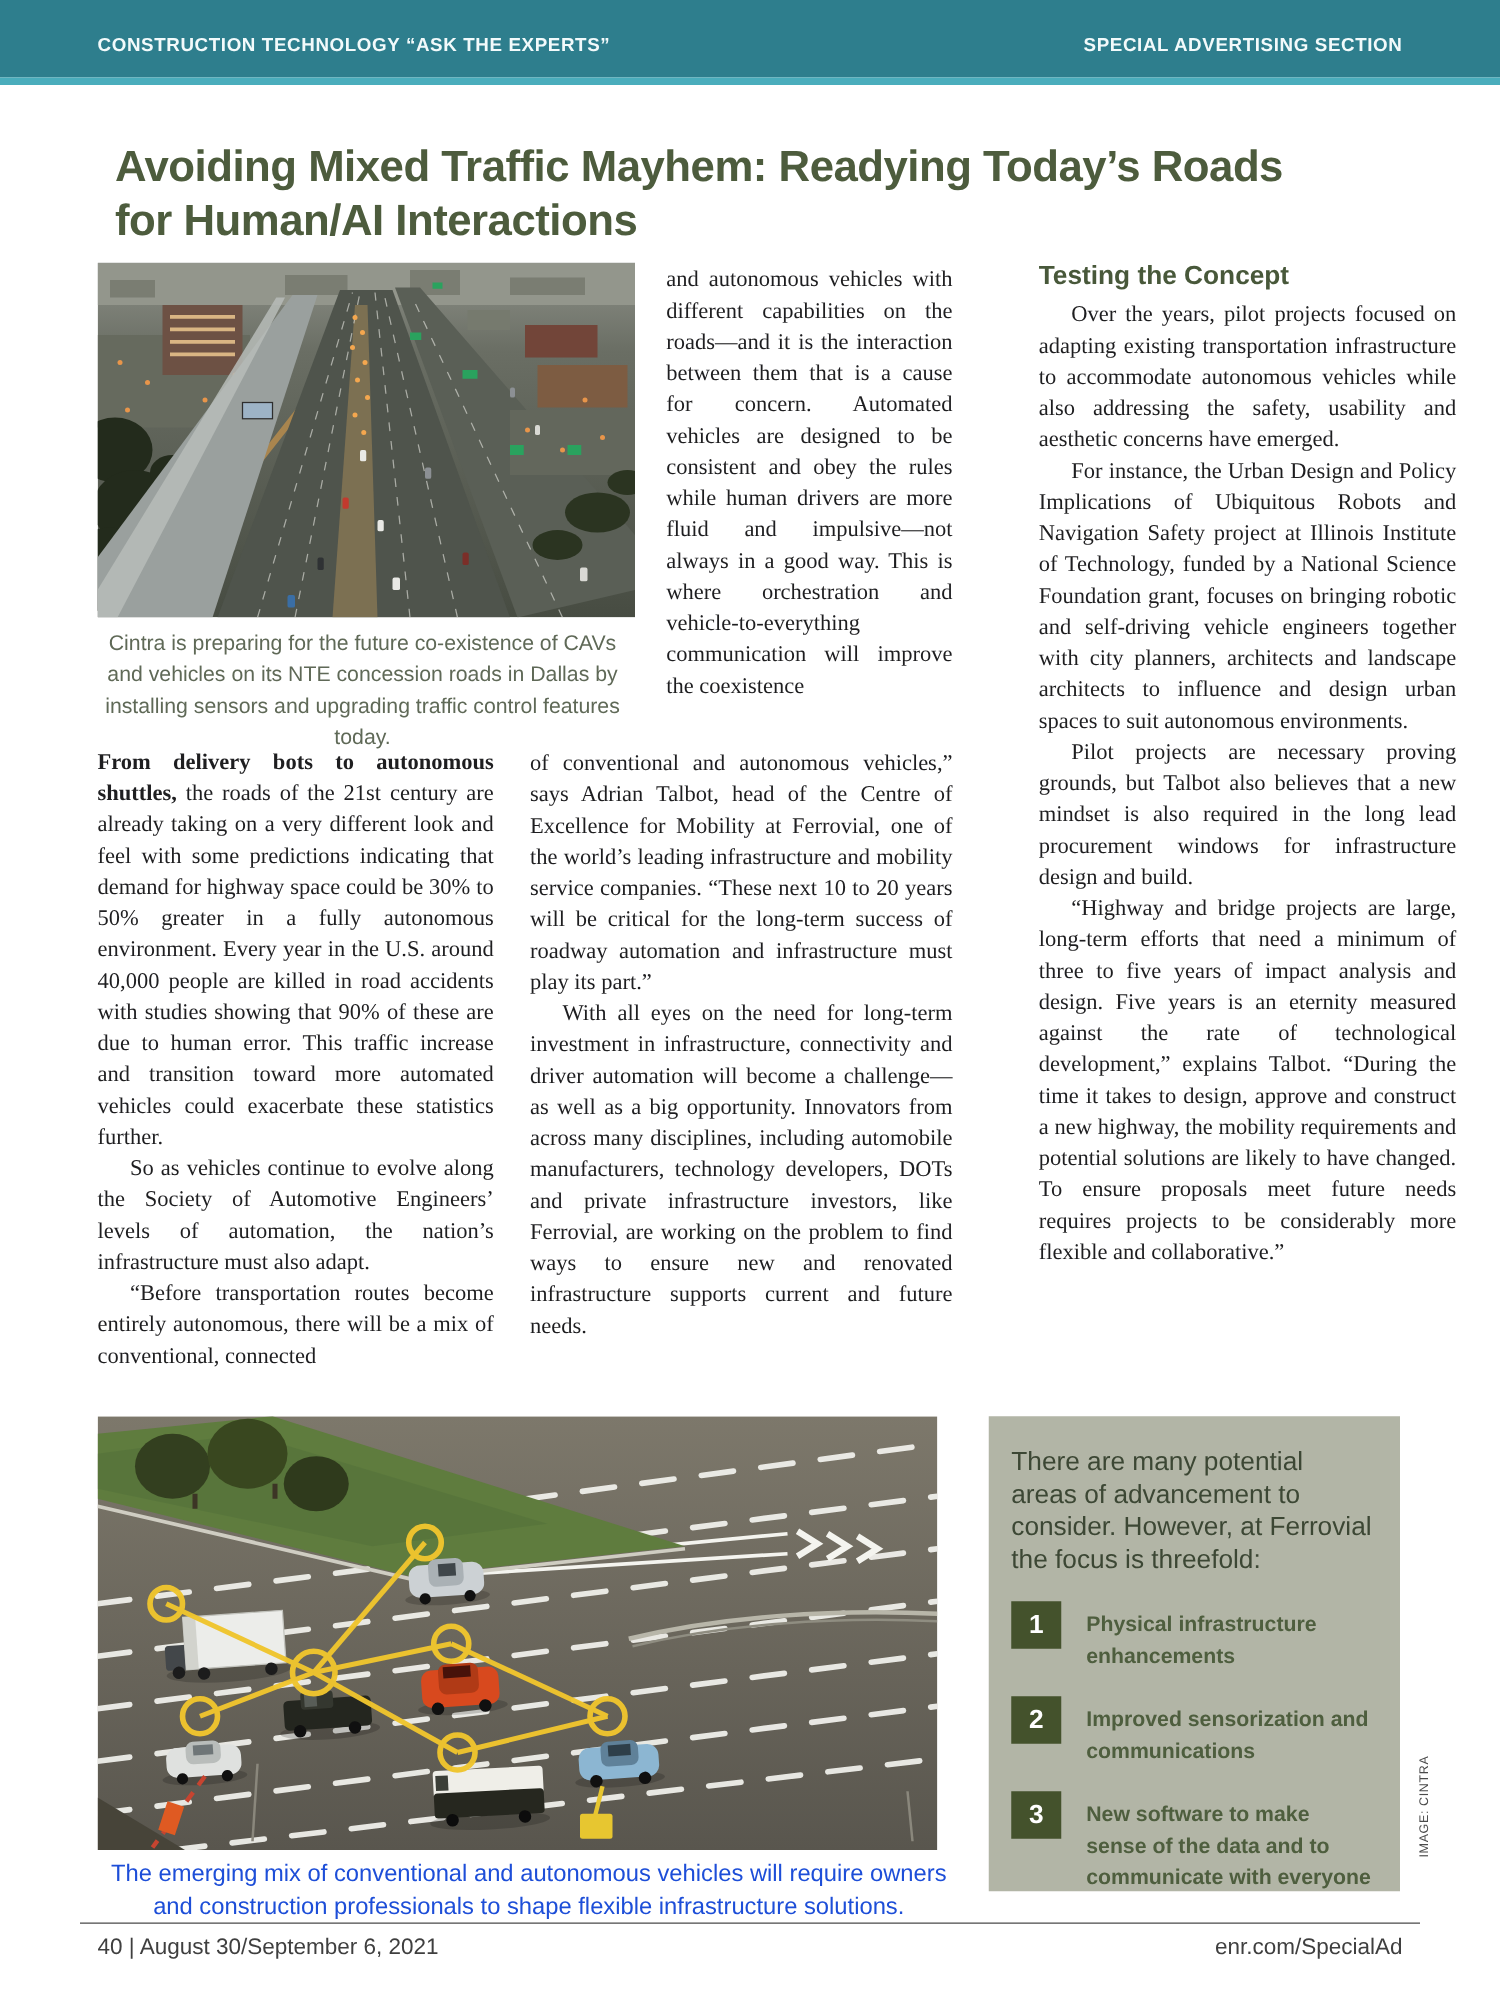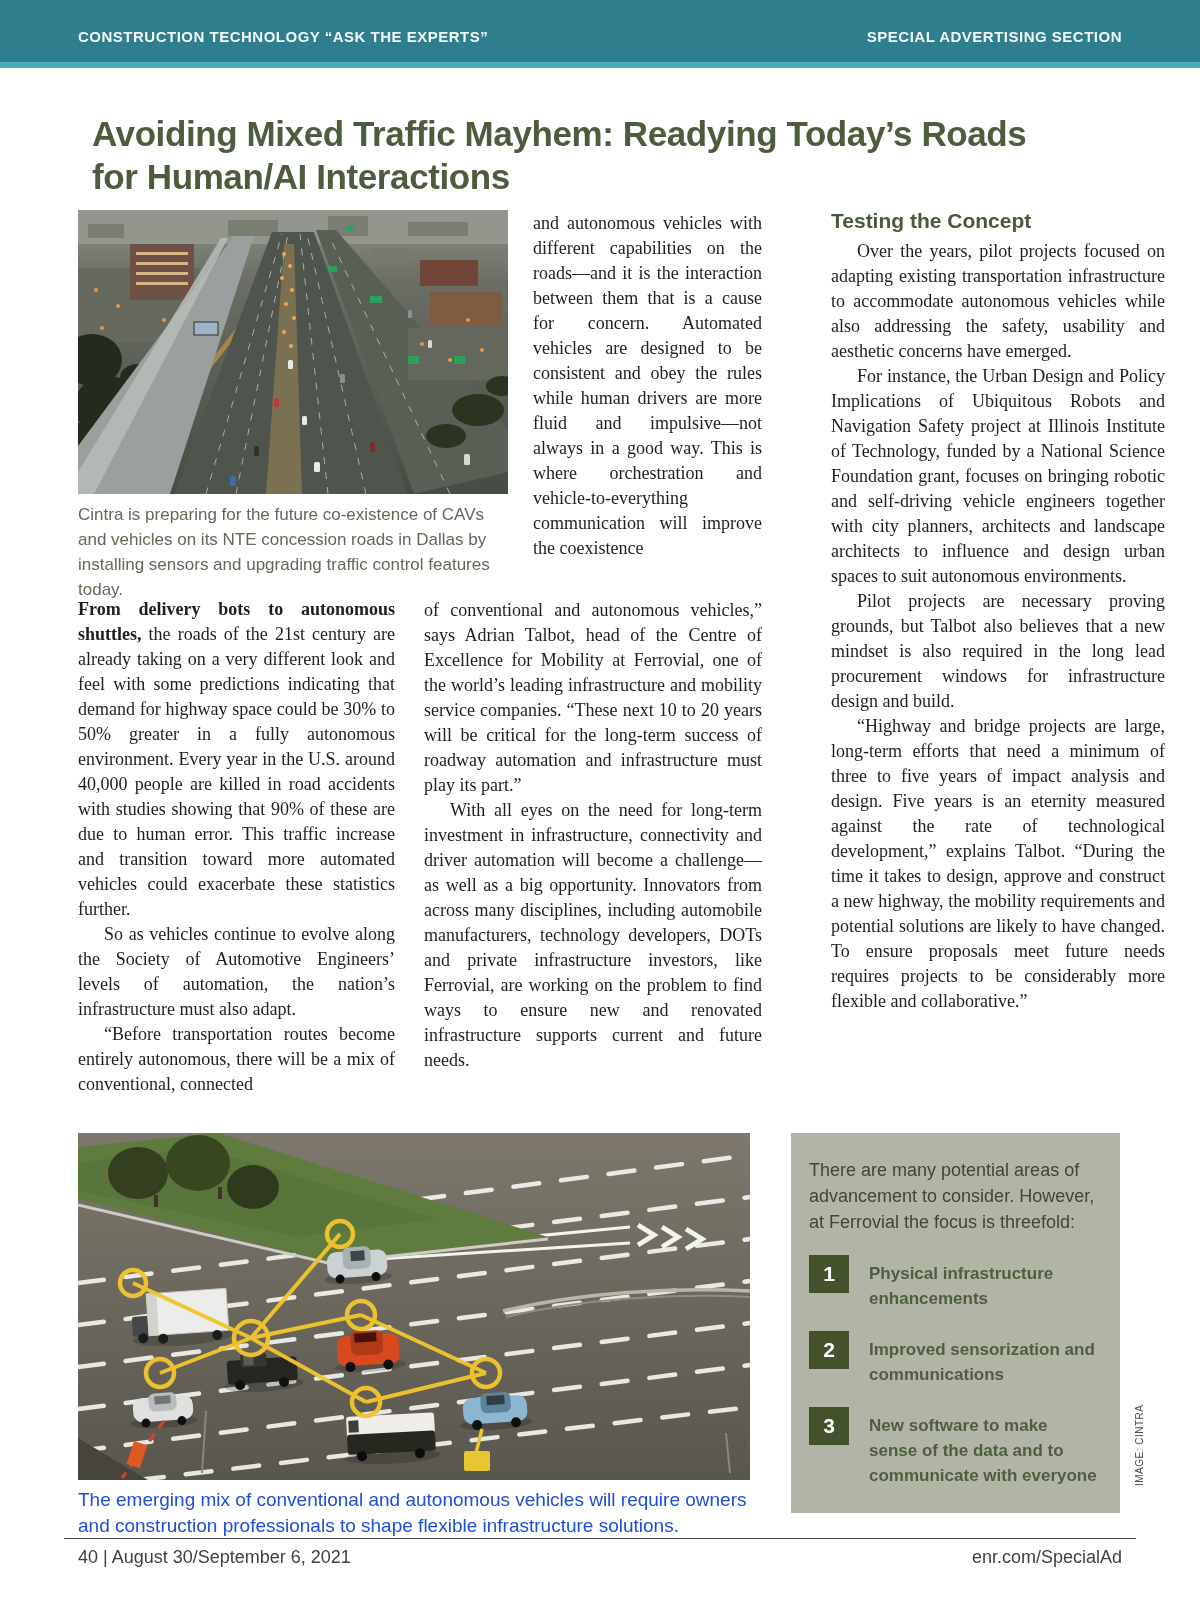--- a/index.html
+++ b/index.html
@@ -14,38 +14,38 @@
   .topbar-right{right:78px;text-align:right;}
   
   .headline{position:absolute;left:78px;top:98px;width:1020px;color:#4d5c3d;
             font-size:35px;font-weight:bold;line-height:43px;letter-spacing:-.4px;}
   .headline span{display:block;white-space:nowrap;}
   
   .photo{position:absolute;left:78px;top:210px;width:430px;height:284px;overflow:hidden;}
   .illo{position:absolute;left:78px;top:1133px;width:672px;height:347px;overflow:hidden;}
   .photo svg,.illo svg{display:block;}
   
-  .caption{position:absolute;color:#5f6957;font-size:17px;line-height:25px;}
+  .caption{position:absolute;color:#5f6957;font-size:17px;line-height:25px;text-align:center;}
   .cap-photo{left:78px;top:502px;width:424px;}
   .cap-illo{left:78px;top:1487px;width:690px;color:#1d4ed8;font-size:19px;line-height:26px;}
   
   .col{position:absolute;font-family:"Liberation Serif",serif;font-size:18px;line-height:25px;
        color:#1e1e20;text-align:justify;}
   .col p{margin:0;text-indent:26px;}
   .col p.no-indent{text-indent:0;}
   .col-left{left:78px;top:597px;width:317px;}
   .col-midnarrow{left:533px;top:211px;width:229px;}
   .col-midwide{left:424px;top:598px;width:338px;}
   .col-right{left:790px;top:208px;width:334px;margin-left:41px;}
   .subhead{font-family:"Liberation Sans",sans-serif;font-size:21px;font-weight:bold;
            color:#48583a;margin:0 0 6px 0;text-align:left;text-indent:0;}
   
   .focus-box{position:absolute;left:791px;top:1133px;width:329px;height:380px;
              background:#b2b5a6;box-sizing:border-box;padding:24px 20px 0 18px;}
-  .focus-intro{color:#3c4734;font-size:18px;line-height:26px;margin:0 0 20px 0;}
+  .focus-intro{color:#3c4734;font-size:21px;line-height:26px;margin:0 0 20px 0;}
   .focus-item{display:flex;margin-bottom:20px;}
   .focus-badge{flex:0 0 40px;height:38px;background:#44522c;color:#ffffff;font-size:21px;
                font-weight:bold;text-align:center;line-height:38px;margin-right:20px;}
   .focus-label{color:#4e5e3e;font-size:17px;font-weight:bold;line-height:25px;padding-top:6px;}
   
   .credit{position:absolute;left:1134px;top:1380px;height:130px;width:16px;
           writing-mode:vertical-rl;transform:rotate(180deg);font-size:10px;color:#4a4a4a;
           letter-spacing:.5px;text-align:center;}
   .footer-rule{position:absolute;left:64px;right:64px;top:1538px;border-top:1.5px solid #4a4a4a;}
   .footer-text{position:absolute;top:1547px;font-size:18px;color:#3f3f3f;white-space:nowrap;}

